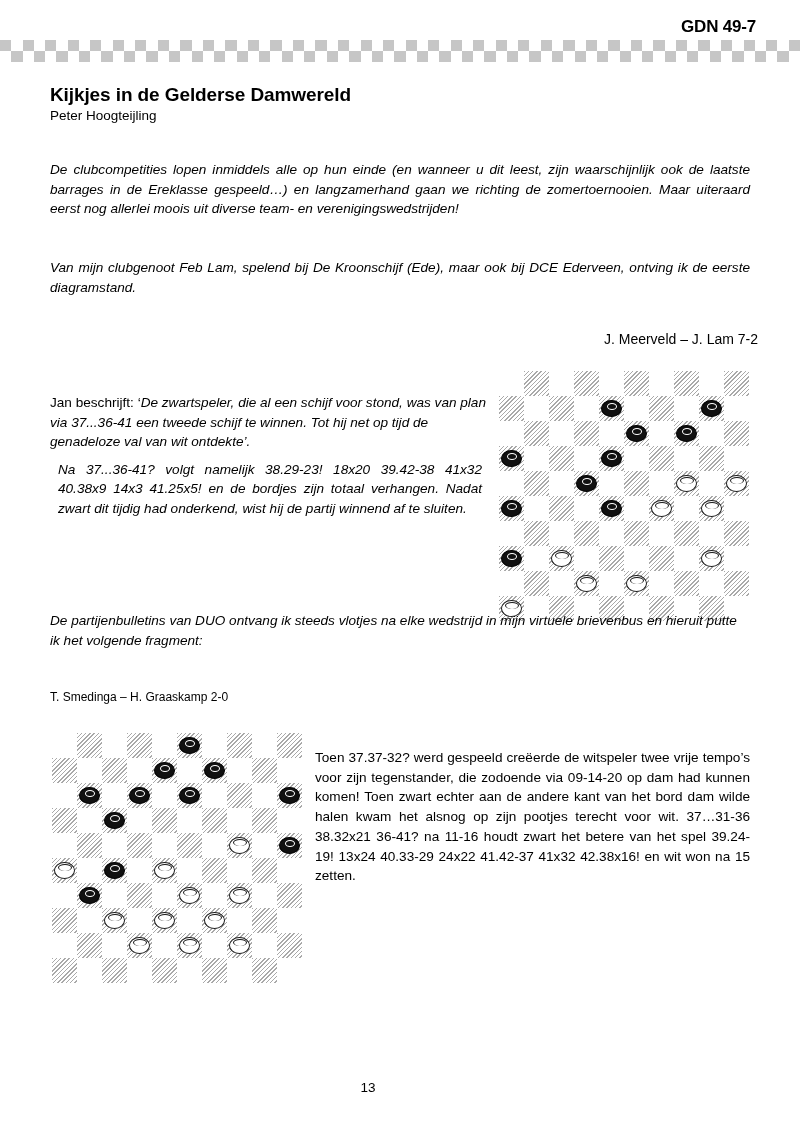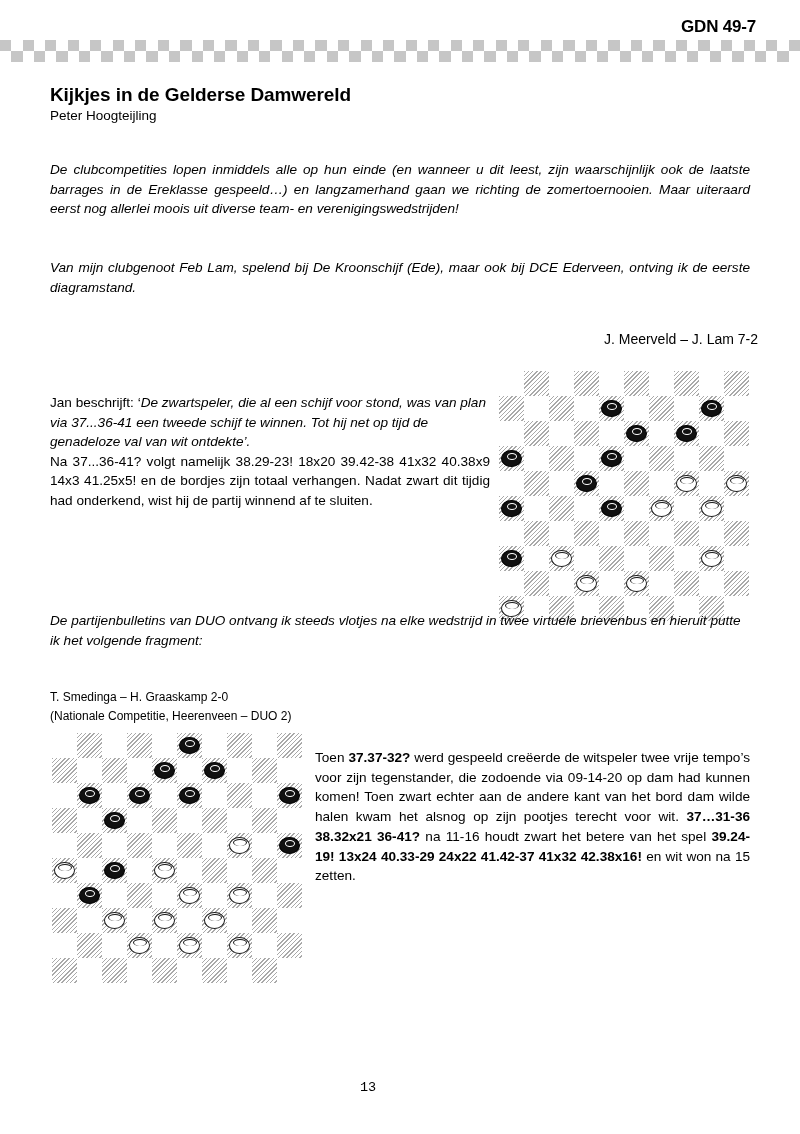--- a/index.html
+++ b/index.html
@@ -46,21 +46,21 @@
     position:absolute;left:50px;top:688px;width:460px;
     font-size:12px;line-height:19px;
   }
   #board2{position:absolute;left:52px;top:733px;}
   #section2-text{
     position:absolute;left:315px;top:748px;width:435px;
     font-size:13.6px;line-height:19.7px;
   }
   #page-number{
     position:absolute;left:0;top:1080px;width:736px;
-    text-align:center;font-size:13.5px;font-family:Liberation Mono, monospace;
+    text-align:center;font-size:13.5px;
   }
   
   .board{position:relative;line-height:0;font-size:0;}
   .brow{display:flex;}
   .sq{width:25px;height:25px;position:relative;}
   .sq.light{background:#ffffff;}
   .sq.dark{
     background-color:#ffffff;
     background-image:repeating-linear-gradient(135deg,
       #a9a9a9 0px,#a9a9a9 1px,#ffffff 1px,#ffffff 3px);
@@ -81,21 +81,21 @@
     content:"";position:absolute;left:6px;top:3.4px;width:8px;height:5px;
     border-radius:50%;background:#101010;z-index:2;
   }
   .piece.white{
     background:#ffffff;border:1.4px solid #1a1a1a;
   }
   .piece.white::after{
     content:"";position:absolute;left:3px;top:1px;width:12px;height:6px;
     border-radius:50%;border:1.2px solid #1a1a1a;border-bottom:none;
   }
-  b{font-weight:bold;}
+  b{font-weight:normal;}
 </style>
 </head>
 <body>
 
 <div id="header-band">
   <div id="header-title">GDN 49-7</div>
   <div id="checker-strip">
       <div class="checker-row">
         <div class="checker-cell" style="background: rgb(198, 198, 198);"></div>
         <div class="checker-cell" style="background: rgb(255, 255, 255);"></div>
@@ -413,28 +413,27 @@
       <div class="sq light"></div>
       <div class="sq dark"></div>
       <div class="sq light"></div>
       <div class="sq dark"></div>
       <div class="sq light"></div>
     </div>
   </div>
 
 <div id="section1-text">
   <p class="para" style="margin:0;"><span>Jan beschrijft: ‘</span><i>De zwartspeler, die al een schijf voor stond, was van plan via 37...36-41 een tweede schijf te winnen. Tot hij net op tijd de genadeloze val van wit ontdekte’.</i></p>
-  <p class="para" style="margin:0;text-align:justify;">Na 37...36-41? volgt namelijk 38.29-23! 18x20 39.42-38 41x32 40.38x9 14x3 41.25x5! en de bordjes zijn totaal verhangen. Nadat zwart dit tijdig had onderkend, wist hij de partij winnend af te sluiten.</p>
+  <p class="para" style="margin:8px;text-align:justify;font-style:italic;">Na 37...36-41? volgt namelijk 38.29-23! 18x20 39.42-38 41x32 40.38x9 14x3 41.25x5! en de bordjes zijn totaal verhangen. Nadat zwart dit tijdig had onderkend, wist hij de partij winnend af te sluiten.</p>
 </div>
 
-<p id="mid-para" class="para italic" style="text-align:left;">De partijenbulletins van DUO ontvang ik steeds vlotjes na elke wedstrijd in twee virtuele brievenbus en hieruit putte ik het volgende fragment:</p>
+<p id="mid-para" class="para italic" style="text-align:left;">De partijenbulletins van DUO ontvang ik steeds vlotjes na elke wedstrijd in mijn virtuele brievenbus en hieruit putte ik het volgende fragment:</p>
 
 <div id="diagram2-caption">
   <div>T. Smedinga – H. Graaskamp 2-0</div>
-  <div>(Nationale Competitie, Heerenveen – DUO 2)</div>
 </div>
 
 <div id="board2" class="board">
     <div class="brow">
       <div class="sq light"></div>
       <div class="sq dark"></div>
       <div class="sq light"></div>
       <div class="sq dark"></div>
       <div class="sq light"></div>
       <div class="sq dark">

